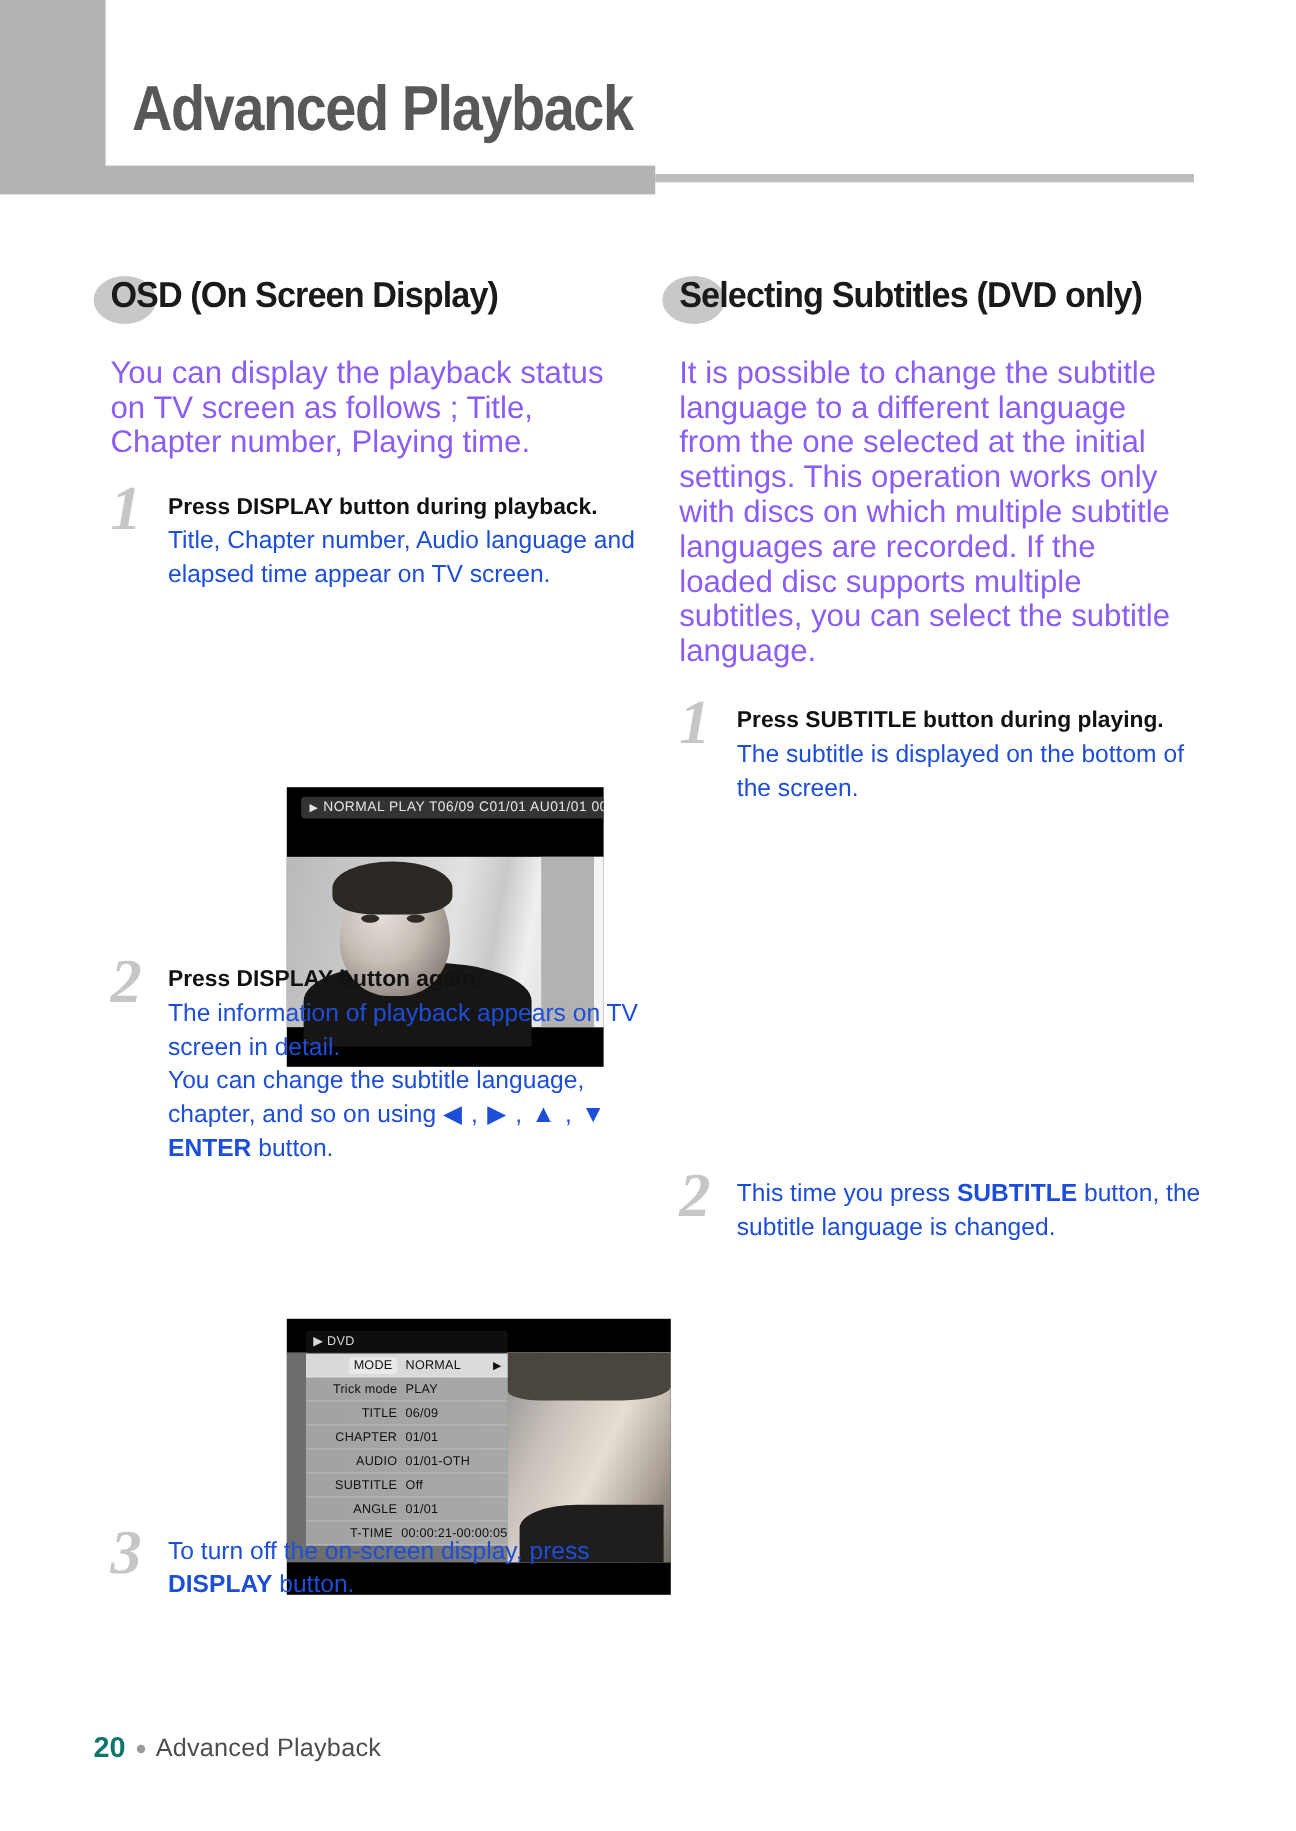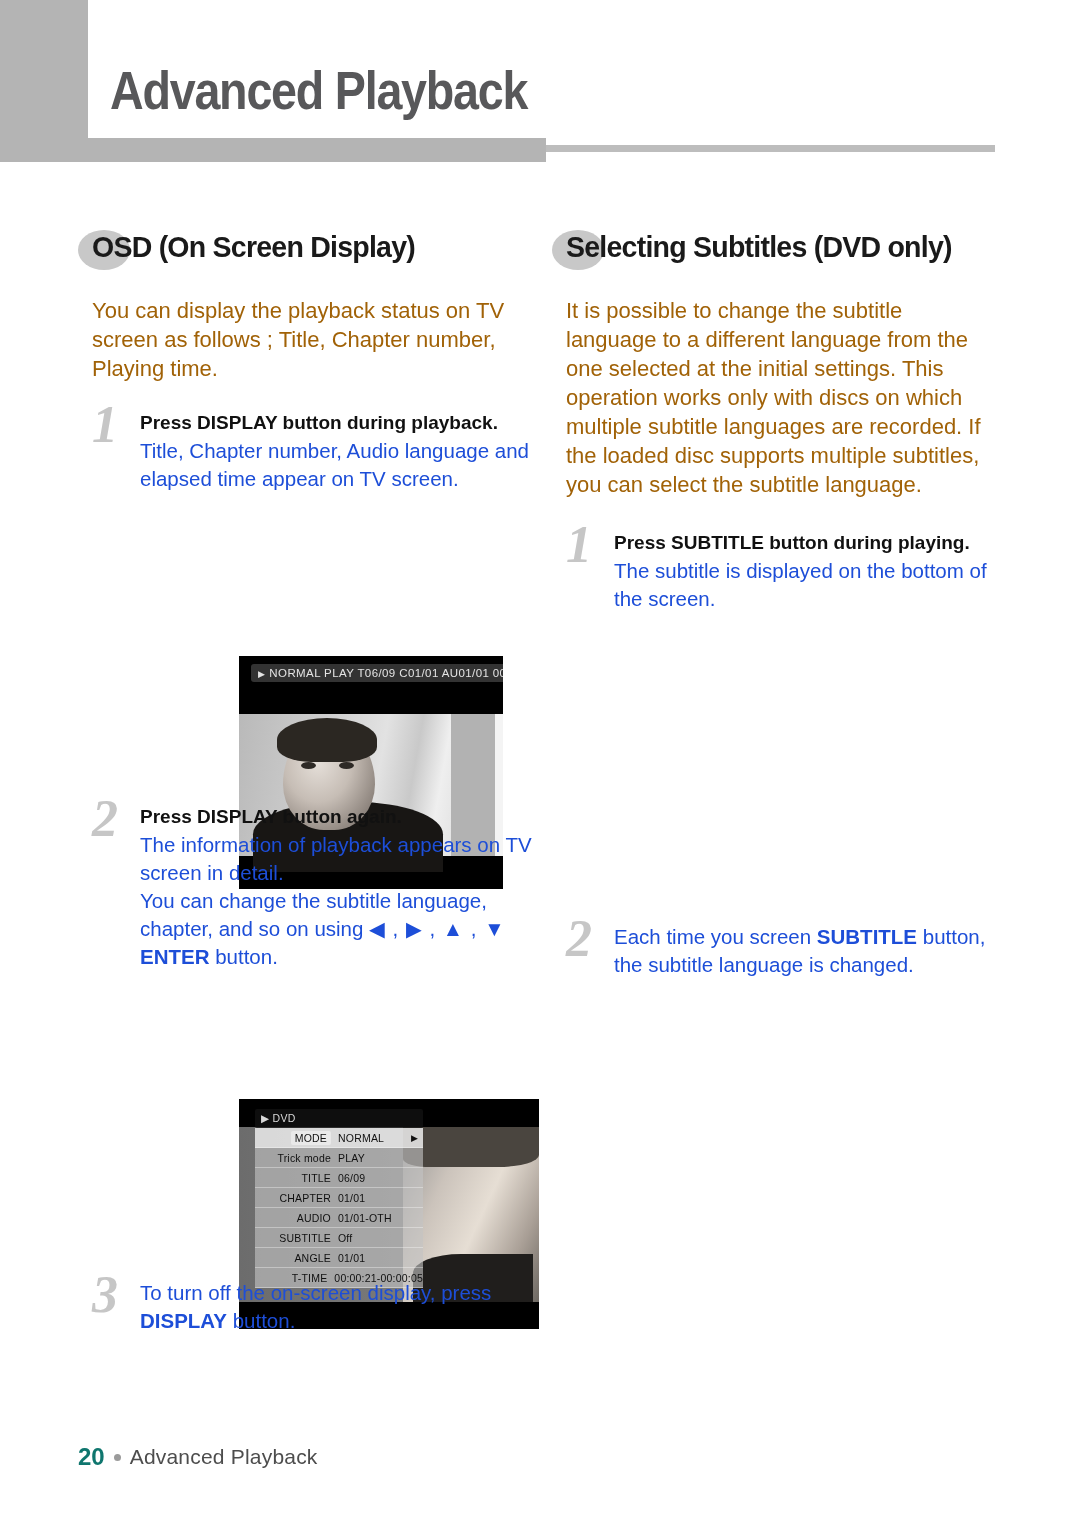--- a/index.html
+++ b/index.html
@@ -81,23 +81,23 @@
     letter-spacing: -0.8px;
     color: #1a1a1a;
     font-family: "Liberation Sans Narrow", "Liberation Sans", sans-serif;
     transform: scaleX(0.95);
     transform-origin: left top;
     white-space: nowrap;
   }
 
   
   .intro {
-    font-size: 22px;
+    font-size: 26px;
     line-height: 29px;
-    color: #a16207;
+    color: #8b5cf6;
     margin: 14px 0 0 14px;
     width: 424px;
   }
 
   
   .step {
     position: relative;
     margin: 26px 0 0 14px;
     padding-left: 48px;
     width: 392px;
@@ -126,21 +126,21 @@
   .step-body b, .step-title b { font-weight: bold; }
   .arrows { letter-spacing: 1px; }
 
   
   .shot {
     position: absolute;
     background: #000;
     overflow: hidden;
   }
   .shot-1 { left: 161px; top: 432px; width: 264px; height: 233px; }
-  .shot-2 { left: 161px; top: 875px; width: 300px; height: 230px; }
+  .shot-2 { left: 161px; top: 875px; width: 300px; height: 230px; padding-left: 20px; }
 
   
   .pic {
     position: absolute;
     left: 0; width: 100%;
   }
 
   
   .s1-pic {
     top: 58px; height: 142px;
@@ -418,21 +418,21 @@
 
   <div class="step" style="margin-top:30px;">
     <div class="step-num">1</div>
     <div class="step-title">Press SUBTITLE button during playing.</div>
     <div class="step-body">The subtitle is displayed on the bottom of the screen.</div>
   </div>
 
   <div class="step" style="margin-top:310px;">
     <div class="step-num">2</div>
     <div class="step-body">
-      <span>Each time you screen </span><b>SUBTITLE</b><span> button, the subtitle language is changed.</span>
+      <span>This time you press </span><b>SUBTITLE</b><span> button, the subtitle language is changed.</span>
     </div>
   </div>
 
 </div>
 
 <div class="footer">
   <span class="pg">20</span>
   <span class="dot"></span>
   <span class="ft">Advanced Playback</span>
 </div>

